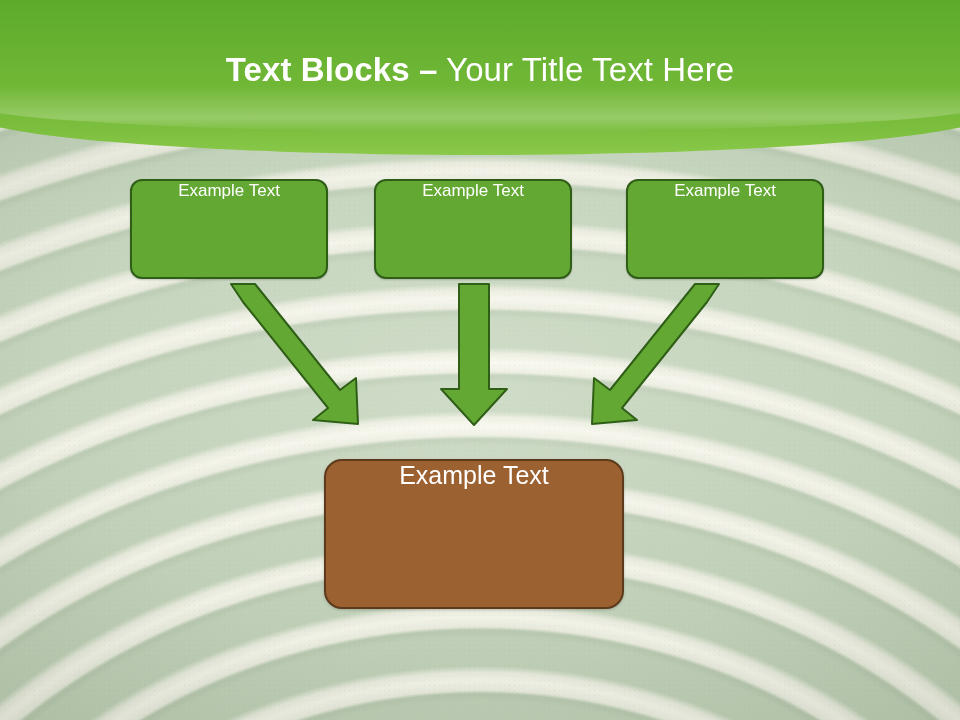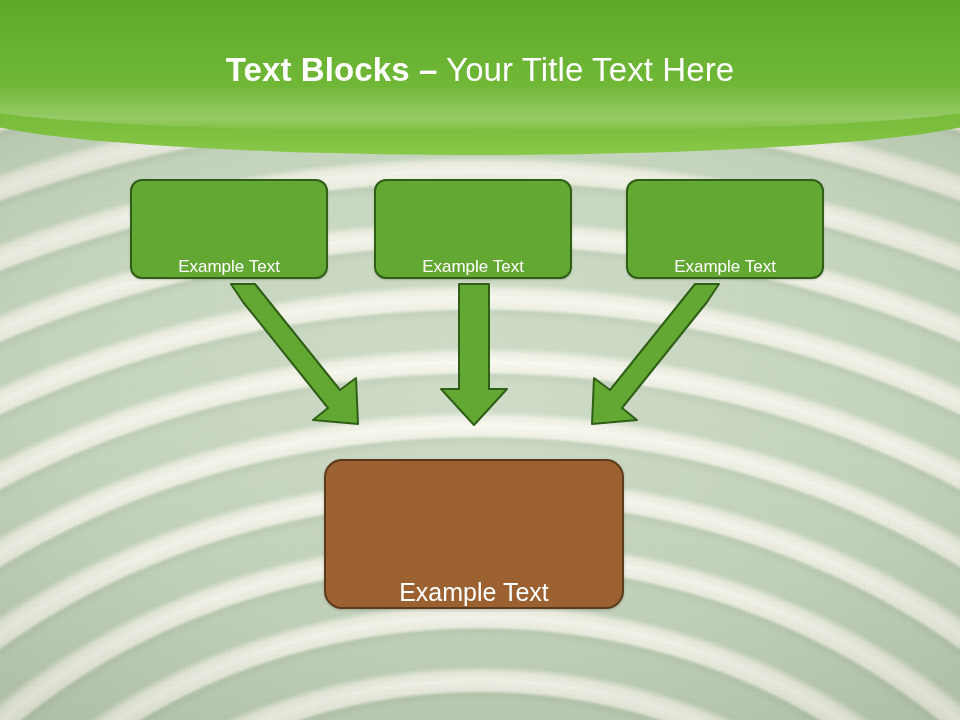--- a/index.html
+++ b/index.html
@@ -122,21 +122,21 @@
     white-space: nowrap;
   }
   .title .t-strong { font-weight: bold; margin-top: 34px; }
   .title .t-light  { font-weight: normal; margin-top: 48px; }
 
   
   .box {
     position: absolute;
     box-sizing: border-box;
     display: flex;
-    align-items: flex-end;
+    align-items: flex-start;
     justify-content: center;
     text-align: center;
     color: #ffffff;
   }
   .box-top {
     width: 198px;
     height: 100px;
     background: #63a833;
     border: 2px solid #2f5e17;
     border-radius: 12px;

